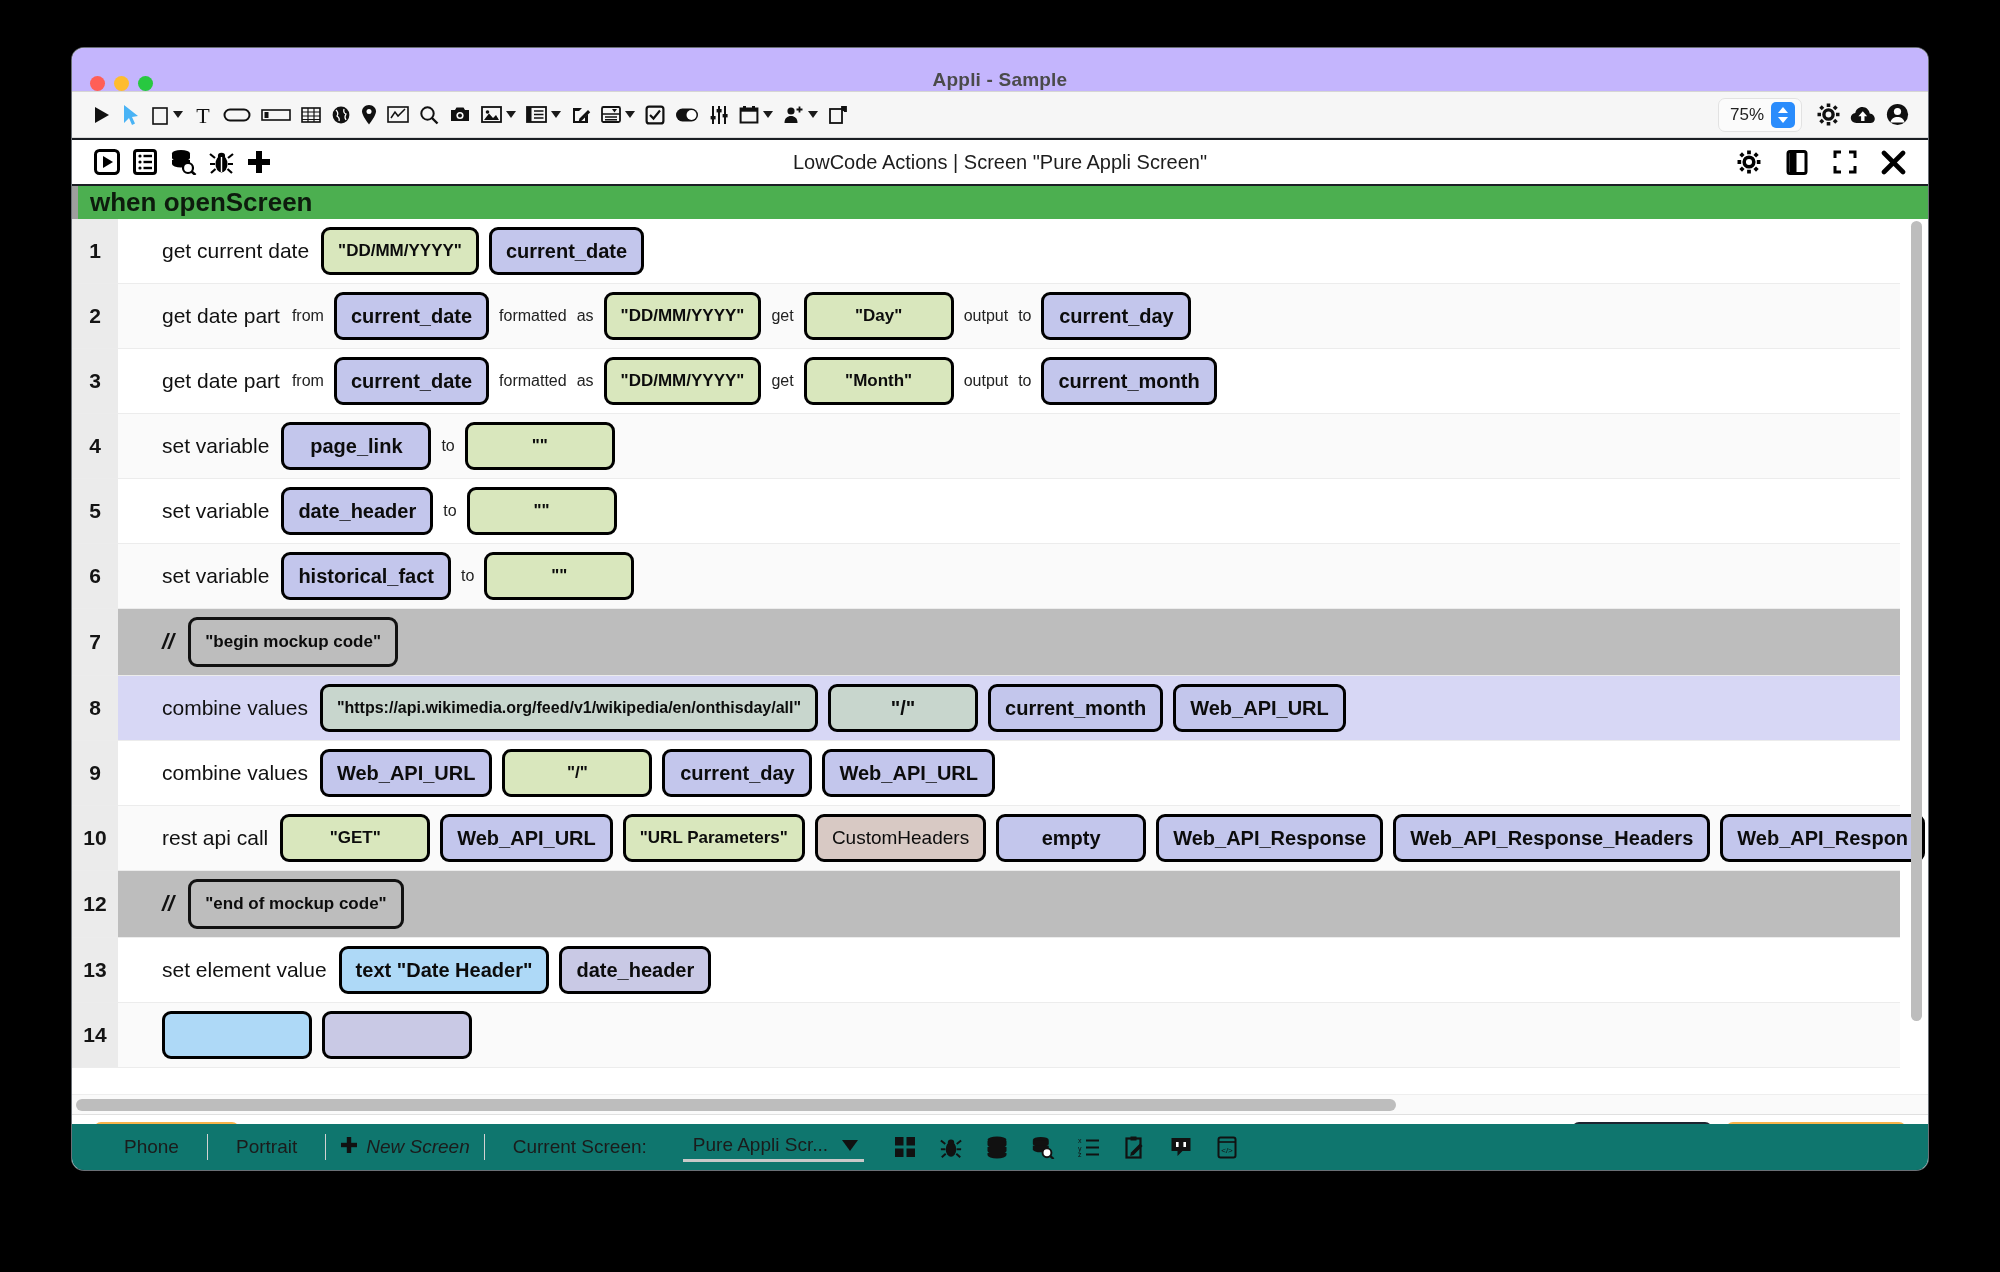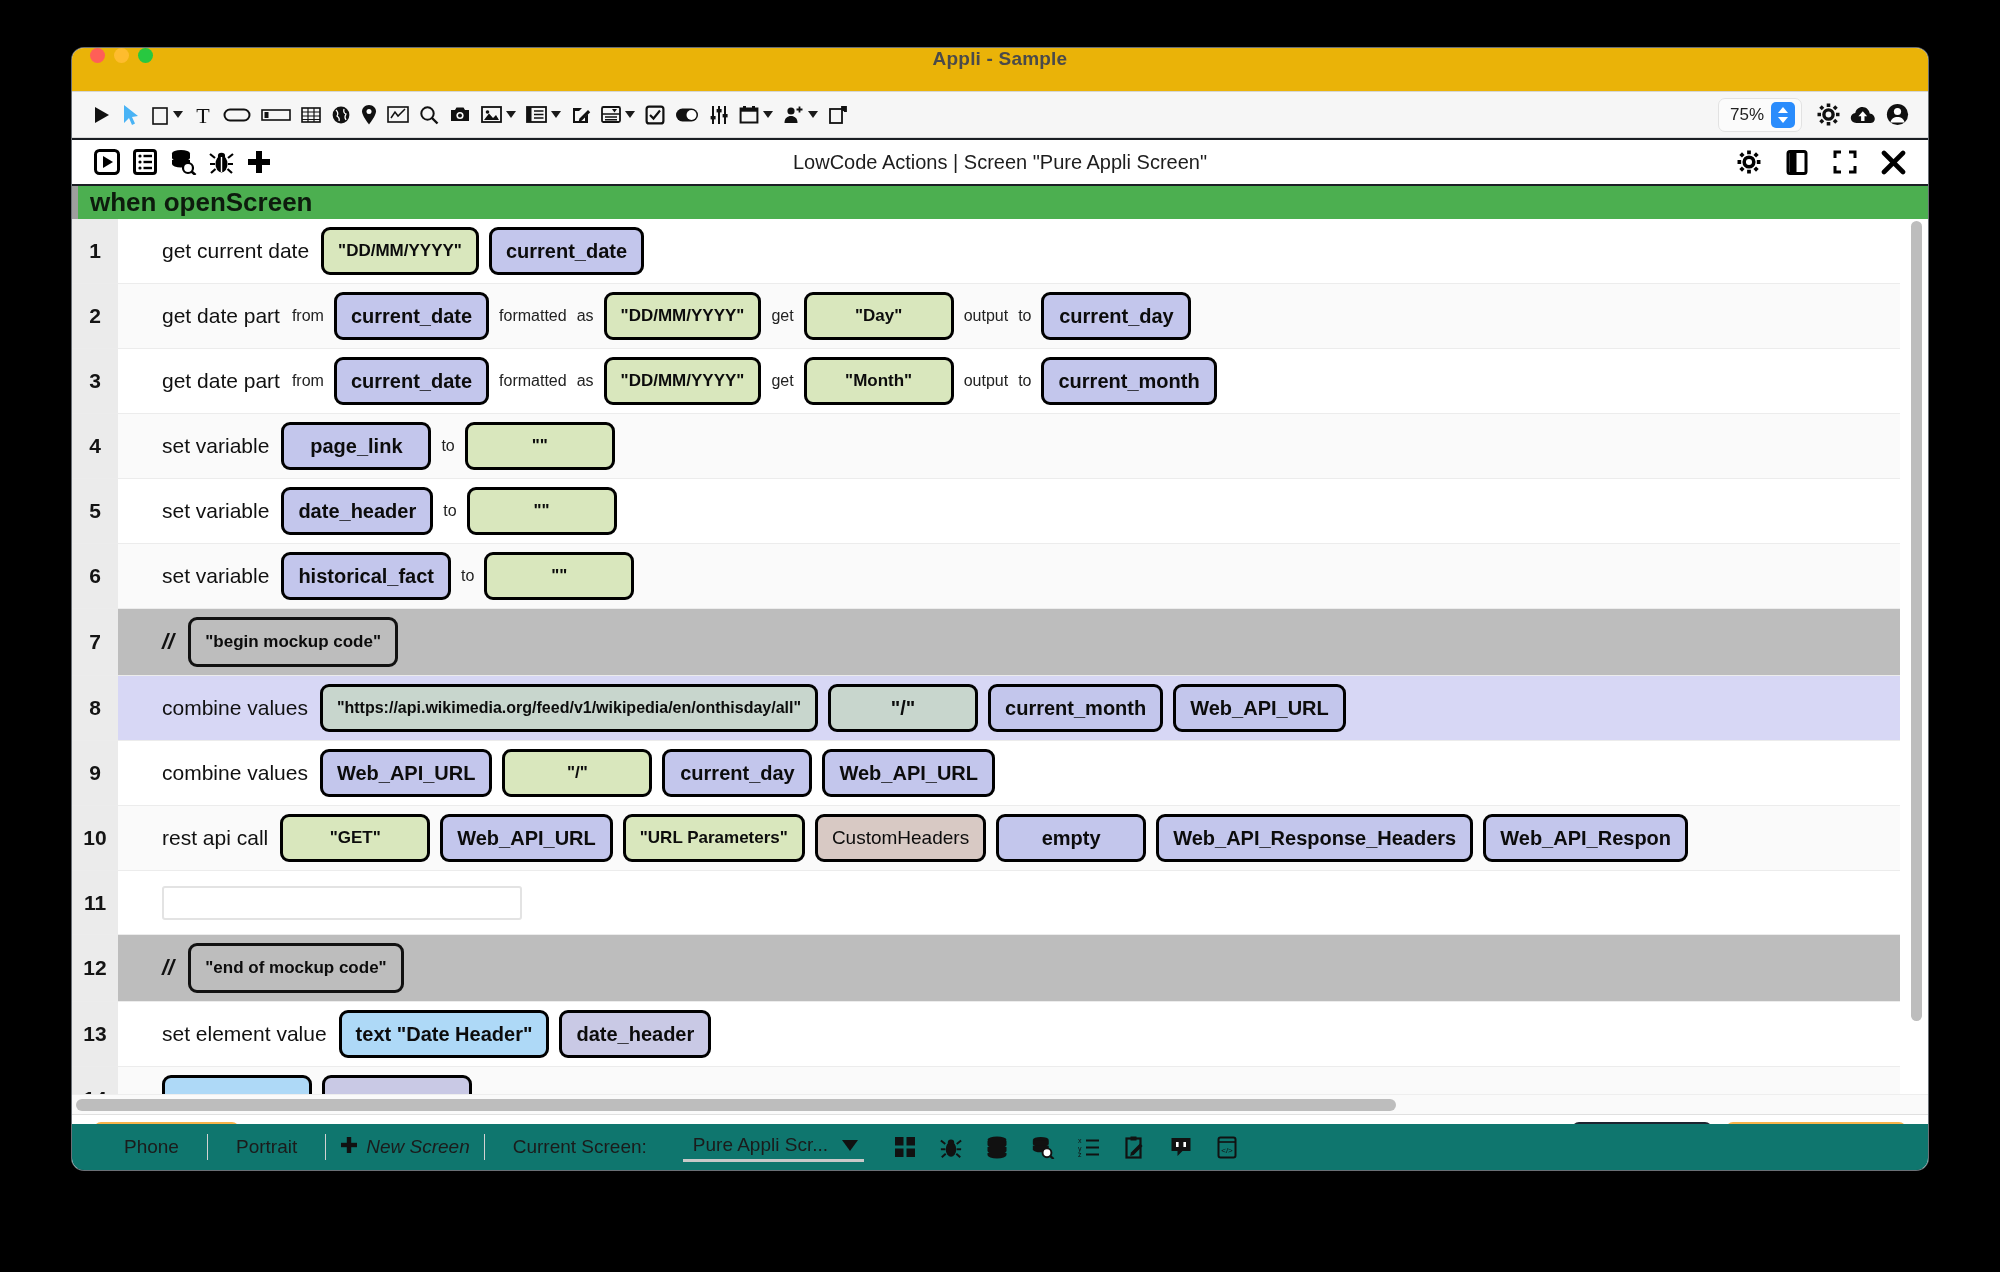--- a/index.html
+++ b/index.html
@@ -18,24 +18,24 @@
     background: #f5f5f5;
     border-radius: 12px;
     box-shadow: 0 0 0 1px #6a6f75;
     overflow: hidden;
     display: flex; flex-direction: column;
   }
 
   
   #titlebar {
     height: 44px; flex: 0 0 44px;
-    background: #eab308;
+    background: #c4b5fd;
     border-bottom: 1px solid #d6d6d4;
     position: relative;
-    display: flex; align-items: flex-start;
+    display: flex; align-items: flex-end;
   }
   .traffic { display: flex; gap: 9px; margin-left: 18px; }
   .dot { width: 15px; height: 15px; border-radius: 50%; }
   .dot.red { background: #ff5f57; }
   .dot.yellow { background: #febc2e; }
   .dot.green { background: #28c840; }
   #win-title {
     position: absolute; left: 0; right: 0; text-align: center;
     font-size: 19px; font-weight: bold; color: #4a4a4a;
     letter-spacing: .2px;
@@ -660,28 +660,23 @@
             </div>
             <div class="row alt">
               <div class="num">10</div>
               <div class="row-inner">
                 <span class="verb">rest api call</span>
                 <div class="blk lit">"GET"</div>
                 <div class="blk var">Web_API_URL</div>
                 <div class="blk lit">"URL Parameters"</div>
                 <div class="blk obj">CustomHeaders</div>
                 <div class="blk var">empty</div>
+                <div class="blk var">Web_API_Response</div>
                 <div class="blk var">Web_API_Response_Headers</div>
                 <div class="blk var">Web_API_Respon</div>
-              </div>
-            </div>
-            <div class="row plain">
-              <div class="num">11</div>
-              <div class="row-inner">
-                <div class="blk empty-input"></div>
               </div>
             </div>
             <div class="row comment">
               <div class="num">12</div>
               <div class="row-inner">
                 <span class="slash">//</span>
                 <div class="blk cmt">"end of mockup code"</div>
               </div>
             </div>
             <div class="row plain">

